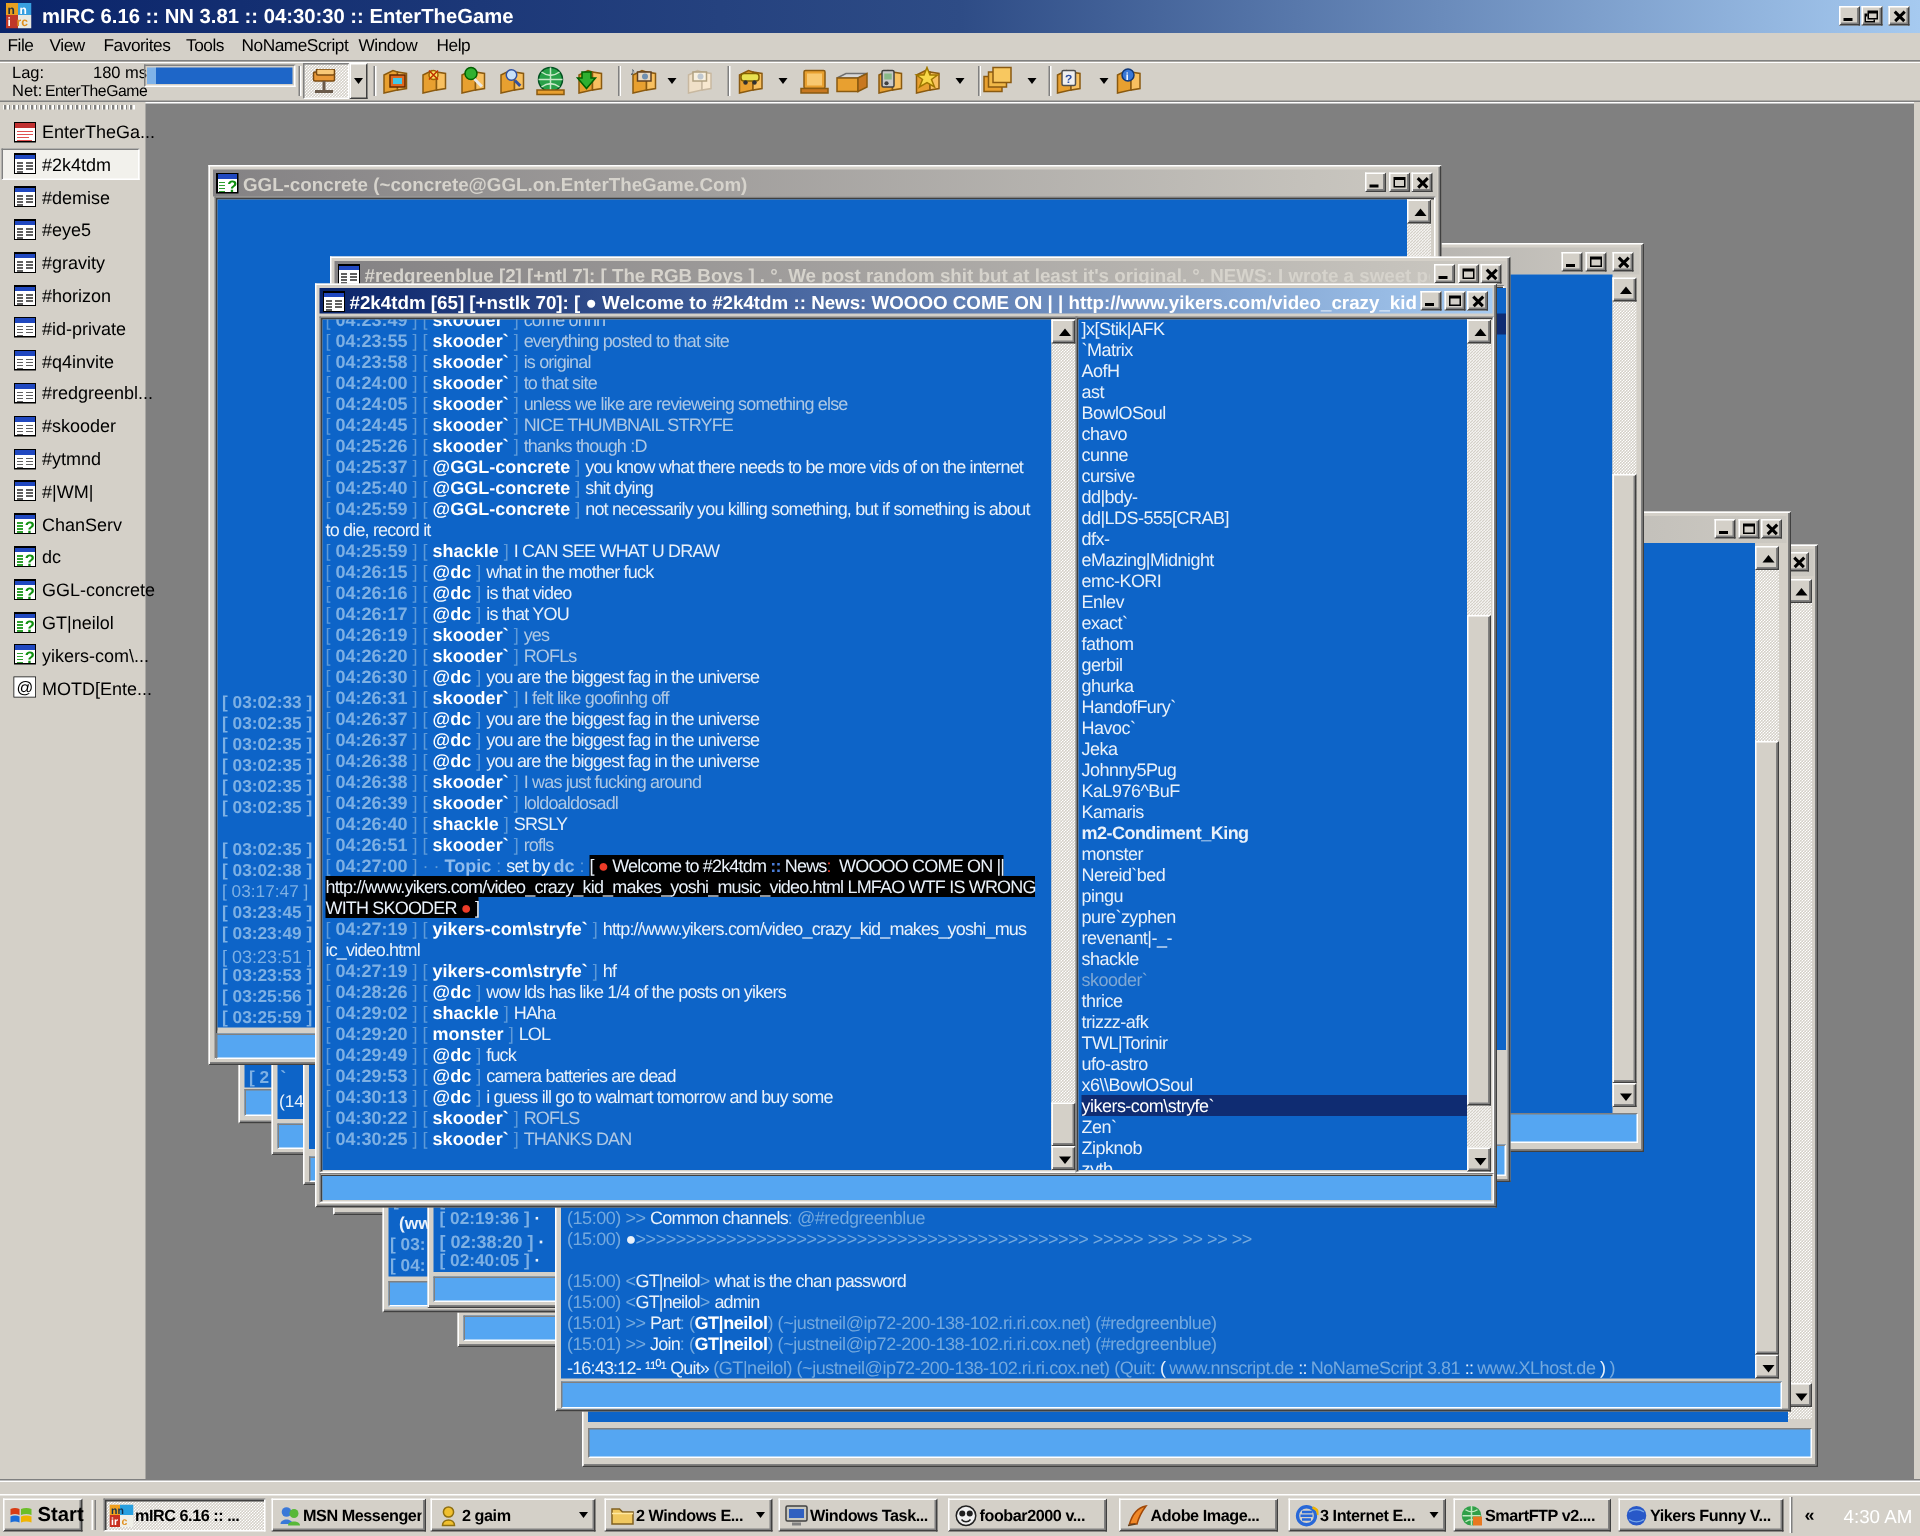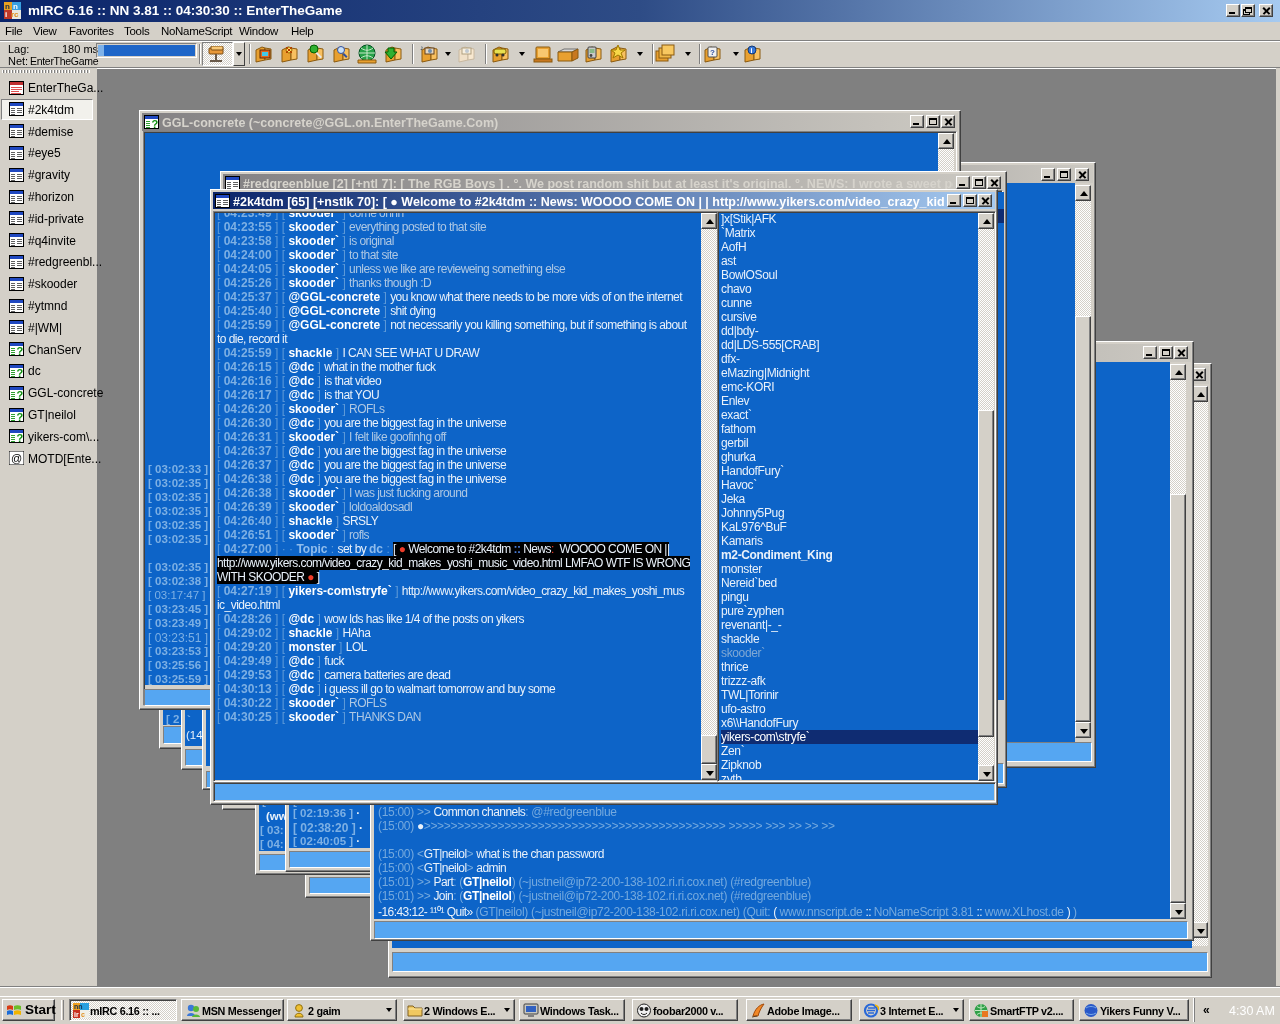--- a/index.html
+++ b/index.html
@@ -609,44 +609,47 @@
 <div class="thumb" style="left:978px;top:410px;width:16px;height:327px;"></div>
 <div class="ab s" style="left:213px;top:782px;width:783px;height:20px;"></div>
 <div class="ab ebox" style="left:215px;top:784px;width:779px;height:16px;"></div>
 <div class="ab" style="left:215px;top:213px;width:486px;height:567px;overflow:hidden;">
 <div style="position:absolute;left:2px;top:-6.8px;width:482px;">
 <div class="ct" style="height:14px;line-height:14px;"><span class="ts">[ </span><span class="td">04:23:49</span><span class="ts"> ]</span> <span class="ts">[ </span><span class="nk">skooder`</span><span class="ts"> ]</span> <span class="dim">come onnn</span></div>
 <div class="ct" style="height:14px;line-height:14px;"><span class="ts">[ </span><span class="td">04:23:55</span><span class="ts"> ]</span> <span class="ts">[ </span><span class="nk">skooder`</span><span class="ts"> ]</span> <span class="dim">everything posted to that site</span></div>
 <div class="ct" style="height:14px;line-height:14px;"><span class="ts">[ </span><span class="td">04:23:58</span><span class="ts"> ]</span> <span class="ts">[ </span><span class="nk">skooder`</span><span class="ts"> ]</span> <span class="dim">is original</span></div>
 <div class="ct" style="height:14px;line-height:14px;"><span class="ts">[ </span><span class="td">04:24:00</span><span class="ts"> ]</span> <span class="ts">[ </span><span class="nk">skooder`</span><span class="ts"> ]</span> <span class="dim">to that site</span></div>
 <div class="ct" style="height:14px;line-height:14px;"><span class="ts">[ </span><span class="td">04:24:05</span><span class="ts"> ]</span> <span class="ts">[ </span><span class="nk">skooder`</span><span class="ts"> ]</span> <span class="dim">unless we like are revieweing something else</span></div>
+<div class="ct" style="height:14px;line-height:14px;"><span class="ts">[ </span><span class="td">04:24:45</span><span class="ts"> ]</span> <span class="ts">[ </span><span class="nk">skooder`</span><span class="ts"> ]</span> <span class="dim">NICE THUMBNAIL STRYFE</span></div>
 <div class="ct" style="height:14px;line-height:14px;"><span class="ts">[ </span><span class="td">04:25:26</span><span class="ts"> ]</span> <span class="ts">[ </span><span class="nk">skooder`</span><span class="ts"> ]</span> <span class="dim">thanks though :D</span></div>
 <div class="ct" style="height:14px;line-height:14px;"><span class="ts">[ </span><span class="td">04:25:37</span><span class="ts"> ]</span> <span class="ts">[ </span><span class="nk">@GGL-concrete</span><span class="ts"> ]</span> <span class="wh">you know what there needs to be more vids of on the internet</span></div>
 <div class="ct" style="height:14px;line-height:14px;"><span class="ts">[ </span><span class="td">04:25:40</span><span class="ts"> ]</span> <span class="ts">[ </span><span class="nk">@GGL-concrete</span><span class="ts"> ]</span> <span class="wh">shit dying</span></div>
 <div class="ct" style="height:14px;line-height:14px;"><span class="ts">[ </span><span class="td">04:25:59</span><span class="ts"> ]</span> <span class="ts">[ </span><span class="nk">@GGL-concrete</span><span class="ts"> ]</span> <span class="wh">not necessarily you killing something, but if something is about</span></div>
 <div class="ct" style="height:14px;line-height:14px;"><span class="wh">to die, record it</span></div>
 <div class="ct" style="height:14px;line-height:14px;"><span class="ts">[ </span><span class="td">04:25:59</span><span class="ts"> ]</span> <span class="ts">[ </span><span class="nk">shackle</span><span class="ts"> ]</span> <span class="wh">I CAN SEE WHAT U DRAW</span></div>
 <div class="ct" style="height:14px;line-height:14px;"><span class="ts">[ </span><span class="td">04:26:15</span><span class="ts"> ]</span> <span class="ts">[ </span><span class="nk">@dc</span><span class="ts"> ]</span> <span class="wh">what in the mother fuck</span></div>
 <div class="ct" style="height:14px;line-height:14px;"><span class="ts">[ </span><span class="td">04:26:16</span><span class="ts"> ]</span> <span class="ts">[ </span><span class="nk">@dc</span><span class="ts"> ]</span> <span class="wh">is that video</span></div>
 <div class="ct" style="height:14px;line-height:14px;"><span class="ts">[ </span><span class="td">04:26:17</span><span class="ts"> ]</span> <span class="ts">[ </span><span class="nk">@dc</span><span class="ts"> ]</span> <span class="wh">is that YOU</span></div>
+<div class="ct" style="height:14px;line-height:14px;"><span class="ts">[ </span><span class="td">04:26:19</span><span class="ts"> ]</span> <span class="ts">[ </span><span class="nk">skooder`</span><span class="ts"> ]</span> <span class="dim">yes</span></div>
 <div class="ct" style="height:14px;line-height:14px;"><span class="ts">[ </span><span class="td">04:26:20</span><span class="ts"> ]</span> <span class="ts">[ </span><span class="nk">skooder`</span><span class="ts"> ]</span> <span class="dim">ROFLs</span></div>
 <div class="ct" style="height:14px;line-height:14px;"><span class="ts">[ </span><span class="td">04:26:30</span><span class="ts"> ]</span> <span class="ts">[ </span><span class="nk">@dc</span><span class="ts"> ]</span> <span class="wh">you are the biggest fag in the universe</span></div>
 <div class="ct" style="height:14px;line-height:14px;"><span class="ts">[ </span><span class="td">04:26:31</span><span class="ts"> ]</span> <span class="ts">[ </span><span class="nk">skooder`</span><span class="ts"> ]</span> <span class="dim">I felt like goofinhg off</span></div>
 <div class="ct" style="height:14px;line-height:14px;"><span class="ts">[ </span><span class="td">04:26:37</span><span class="ts"> ]</span> <span class="ts">[ </span><span class="nk">@dc</span><span class="ts"> ]</span> <span class="wh">you are the biggest fag in the universe</span></div>
 <div class="ct" style="height:14px;line-height:14px;"><span class="ts">[ </span><span class="td">04:26:37</span><span class="ts"> ]</span> <span class="ts">[ </span><span class="nk">@dc</span><span class="ts"> ]</span> <span class="wh">you are the biggest fag in the universe</span></div>
 <div class="ct" style="height:14px;line-height:14px;"><span class="ts">[ </span><span class="td">04:26:38</span><span class="ts"> ]</span> <span class="ts">[ </span><span class="nk">@dc</span><span class="ts"> ]</span> <span class="wh">you are the biggest fag in the universe</span></div>
 <div class="ct" style="height:14px;line-height:14px;"><span class="ts">[ </span><span class="td">04:26:38</span><span class="ts"> ]</span> <span class="ts">[ </span><span class="nk">skooder`</span><span class="ts"> ]</span> <span class="dim">I was just fucking around</span></div>
 <div class="ct" style="height:14px;line-height:14px;"><span class="ts">[ </span><span class="td">04:26:39</span><span class="ts"> ]</span> <span class="ts">[ </span><span class="nk">skooder`</span><span class="ts"> ]</span> <span class="dim">loldoaldosadl</span></div>
 <div class="ct" style="height:14px;line-height:14px;"><span class="ts">[ </span><span class="td">04:26:40</span><span class="ts"> ]</span> <span class="ts">[ </span><span class="nk">shackle</span><span class="ts"> ]</span> <span class="wh">SRSLY</span></div>
 <div class="ct" style="height:14px;line-height:14px;"><span class="ts">[ </span><span class="td">04:26:51</span><span class="ts"> ]</span> <span class="ts">[ </span><span class="nk">skooder`</span><span class="ts"> ]</span> <span class="dim">rofls</span></div>
 <div class="ct" style="height:14px;line-height:14px;"><span class="ts">[ </span><span class="td">04:27:00</span><span class="ts"> ]</span> <span class="ts">· ·</span> <span style="color:#8FBCEC;font-weight:bold;">Topic</span><span class="ts"> : </span><span class="wh">set by </span><span style="color:#8FBCEC;font-weight:bold;">dc</span><span class="ts"> : </span><span class="blk"><span class="wh">[ </span><span class="red">●</span><span class="wh"> Welcome to #2k4tdm </span><span style="color:#4A7DD8;font-weight:bold;">::</span><span class="wh"> News</span><span class="red">:</span><span class="wh">  WOOOO COME ON ||</span></span></div>
 <div class="ct" style="height:14px;line-height:14px;"><span class="blk"><span class="wh">http://www.yikers.com/video_crazy_kid_makes_yoshi_music_video.html LMFAO WTF IS WRONG</span></span></div>
 <div class="ct" style="height:14px;line-height:14px;"><span class="blk"><span class="wh">WITH SKOODER </span><span class="red">●</span><span class="wh"> ]</span></span></div>
 <div class="ct" style="height:14px;line-height:14px;"><span class="ts">[ </span><span class="td">04:27:19</span><span class="ts"> ]</span> <span class="ts">[ </span><span class="nk">yikers-com\stryfe`</span><span class="ts"> ]</span> <span class="wh">http://www.yikers.com/video_crazy_kid_makes_yoshi_mus</span></div>
 <div class="ct" style="height:14px;line-height:14px;"><span class="wh">ic_video.html</span></div>
+<div class="ct" style="height:14px;line-height:14px;"><span class="ts">[ </span><span class="td">04:27:19</span><span class="ts"> ]</span> <span class="ts">[ </span><span class="nk">yikers-com\stryfe`</span><span class="ts"> ]</span> <span class="wh">hf</span></div>
 <div class="ct" style="height:14px;line-height:14px;"><span class="ts">[ </span><span class="td">04:28:26</span><span class="ts"> ]</span> <span class="ts">[ </span><span class="nk">@dc</span><span class="ts"> ]</span> <span class="wh">wow lds has like 1/4 of the posts on yikers</span></div>
 <div class="ct" style="height:14px;line-height:14px;"><span class="ts">[ </span><span class="td">04:29:02</span><span class="ts"> ]</span> <span class="ts">[ </span><span class="nk">shackle</span><span class="ts"> ]</span> <span class="wh">HAha</span></div>
 <div class="ct" style="height:14px;line-height:14px;"><span class="ts">[ </span><span class="td">04:29:20</span><span class="ts"> ]</span> <span class="ts">[ </span><span class="nk">monster</span><span class="ts"> ]</span> <span class="wh">LOL</span></div>
 <div class="ct" style="height:14px;line-height:14px;"><span class="ts">[ </span><span class="td">04:29:49</span><span class="ts"> ]</span> <span class="ts">[ </span><span class="nk">@dc</span><span class="ts"> ]</span> <span class="wh">fuck</span></div>
 <div class="ct" style="height:14px;line-height:14px;"><span class="ts">[ </span><span class="td">04:29:53</span><span class="ts"> ]</span> <span class="ts">[ </span><span class="nk">@dc</span><span class="ts"> ]</span> <span class="wh">camera batteries are dead</span></div>
 <div class="ct" style="height:14px;line-height:14px;"><span class="ts">[ </span><span class="td">04:30:13</span><span class="ts"> ]</span> <span class="ts">[ </span><span class="nk">@dc</span><span class="ts"> ]</span> <span class="wh">i guess ill go to walmart tomorrow and buy some</span></div>
 <div class="ct" style="height:14px;line-height:14px;"><span class="ts">[ </span><span class="td">04:30:22</span><span class="ts"> ]</span> <span class="ts">[ </span><span class="nk">skooder`</span><span class="ts"> ]</span> <span class="dim">ROFLS</span></div>
 <div class="ct" style="height:14px;line-height:14px;"><span class="ts">[ </span><span class="td">04:30:25</span><span class="ts"> ]</span> <span class="ts">[ </span><span class="nk">skooder`</span><span class="ts"> ]</span> <span class="dim">THANKS DAN</span></div>
 </div>
   </div>
@@ -681,21 +684,21 @@
 <div style="height:14px;line-height:14px;font-size:12px;letter-spacing:-0.35px;color:#E9F1FA;white-space:pre;">Nereid`bed</div>
 <div style="height:14px;line-height:14px;font-size:12px;letter-spacing:-0.35px;color:#E9F1FA;white-space:pre;">pingu</div>
 <div style="height:14px;line-height:14px;font-size:12px;letter-spacing:-0.35px;color:#E9F1FA;white-space:pre;">pure`zyphen</div>
 <div style="height:14px;line-height:14px;font-size:12px;letter-spacing:-0.35px;color:#E9F1FA;white-space:pre;">revenant|-_-</div>
 <div style="height:14px;line-height:14px;font-size:12px;letter-spacing:-0.35px;color:#E9F1FA;white-space:pre;">shackle</div>
 <div style="height:14px;line-height:14px;font-size:12px;letter-spacing:-0.35px;color:#7FA8D4;white-space:pre;">skooder`</div>
 <div style="height:14px;line-height:14px;font-size:12px;letter-spacing:-0.35px;color:#E9F1FA;white-space:pre;">thrice</div>
 <div style="height:14px;line-height:14px;font-size:12px;letter-spacing:-0.35px;color:#E9F1FA;white-space:pre;">trizzz-afk</div>
 <div style="height:14px;line-height:14px;font-size:12px;letter-spacing:-0.35px;color:#E9F1FA;white-space:pre;">TWL|Torinir</div>
 <div style="height:14px;line-height:14px;font-size:12px;letter-spacing:-0.35px;color:#E9F1FA;white-space:pre;">ufo-astro</div>
-<div style="height:14px;line-height:14px;font-size:12px;letter-spacing:-0.35px;color:#E9F1FA;white-space:pre;">x6\\HandofFury</div>
+<div style="height:14px;line-height:14px;font-size:12px;letter-spacing:-0.35px;color:#E9F1FA;white-space:pre;">x6\\BowlOSoul</div>
 <div style="height:14px;line-height:14px;font-size:12px;letter-spacing:-0.35px;background:#0F2C72;color:#fff;white-space:pre;">yikers-com\stryfe`</div>
 <div style="height:14px;line-height:14px;font-size:12px;letter-spacing:-0.35px;color:#E9F1FA;white-space:pre;">Zen`</div>
 <div style="height:14px;line-height:14px;font-size:12px;letter-spacing:-0.35px;color:#E9F1FA;white-space:pre;">Zipknob</div>
 <div style="height:14px;line-height:14px;font-size:12px;letter-spacing:-0.35px;color:#E9F1FA;white-space:pre;">zytb</div>
 </div>
   </div>
 <div class="ab" style="left:0;top:996px;width:1280px;height:28px;background:#D4D0C8;border-top:1px solid #fff;"></div>
 <div class="ab r2" style="left:2px;top:999px;width:53px;height:22px;"></div>
 <svg class="ab" style="left:6px;top:1002px;" width="17" height="16" viewBox="0 0 17 16">
     <path d="M1 4 C3 3 5 3 7 4 L7 8 C5 7 3 7 1 8 Z" fill="#D83C14"></path>

